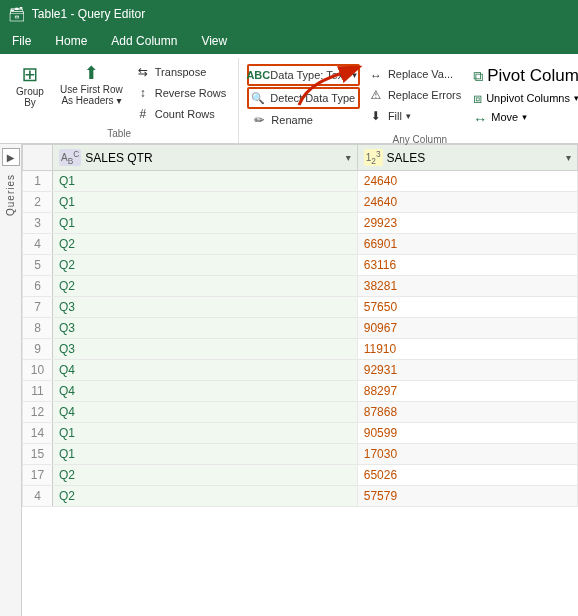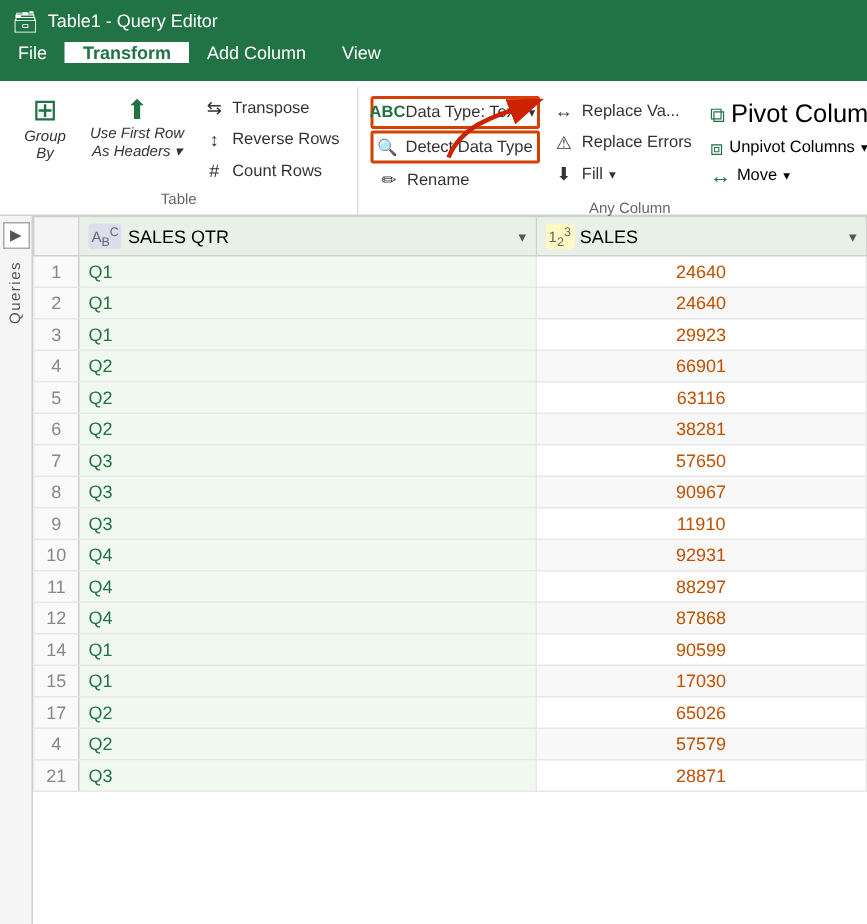--- a/index.html
+++ b/index.html
@@ -14,21 +14,21 @@
       align-items: center;
       padding: 0 8px;
       font-size: 12px;
     }
     .title-bar-icon { margin-right: 6px; font-size: 14px; }
 
     
     .menu-bar {
       background: #217346;
       display: flex;
-      align-items: flex-start;
+      align-items: center;
       height: 26px;
     }
     .menu-item {
       color: white;
       padding: 0 12px;
       display: flex;
       align-items: center;
       cursor: pointer;
       font-size: 12px;
     }
@@ -85,21 +85,20 @@
       font-size: 20px;
       color: #217346;
       line-height: 1;
     }
     .ribbon-btn .btn-label {
       font-size: 10px;
       text-align: center;
       color: #333;
       margin-top: 2px;
       white-space: nowrap;
-      font-style: italic;
     }
 
     .ribbon-small-btns {
       display: flex;
       flex-direction: column;
       gap: 1px;
     }
 
     .ribbon-small-btn {
       display: flex;
@@ -231,21 +230,21 @@
       text-align: center;
       background: #fafafa;
       border-right: 1px solid #ccc;
       width: 30px;
     }
     td.qtr-cell {
       color: #217346;
       background: #f0f8f0;
     }
     td.sales-cell {
-      text-align: center;
+      text-align: left;
       color: #c05000;
     }
 
     
     .red-arrow {
       position: absolute;
       top: 2px;
       left: 50px;
       pointer-events: none;
     }
@@ -253,21 +252,21 @@
 </head>
 <body>
 
 <div class="title-bar">
   <span class="title-bar-icon">🗃</span>
   <span>Table1 - Query Editor</span>
 </div>
 
 <div class="menu-bar">
   <div class="menu-item">File</div>
-  <div class="menu-item active">Transform</div>
+  <div class="menu-item">Home</div>
   <div class="menu-item">Add Column</div>
   <div class="menu-item">View</div>
 </div>
 
 <div class="ribbon">
 
   <div class="ribbon-group">
     <div class="ribbon-group-content">
 
       <div class="ribbon-btn">
@@ -467,21 +466,16 @@
           <tr>
             <td class="row-num">17</td>
             <td class="qtr-cell">Q2</td>
             <td class="sales-cell">65026</td>
           </tr>
           <tr>
             <td class="row-num">4</td>
             <td class="qtr-cell">Q2</td>
             <td class="sales-cell">57579</td>
           </tr>
-          <tr>
-            <td class="row-num">21</td>
-            <td class="qtr-cell">Q3</td>
-            <td class="sales-cell">28871</td>
-          </tr>
         </tbody>
     </table>
   </div>
 </div>
 
 </body></html>

